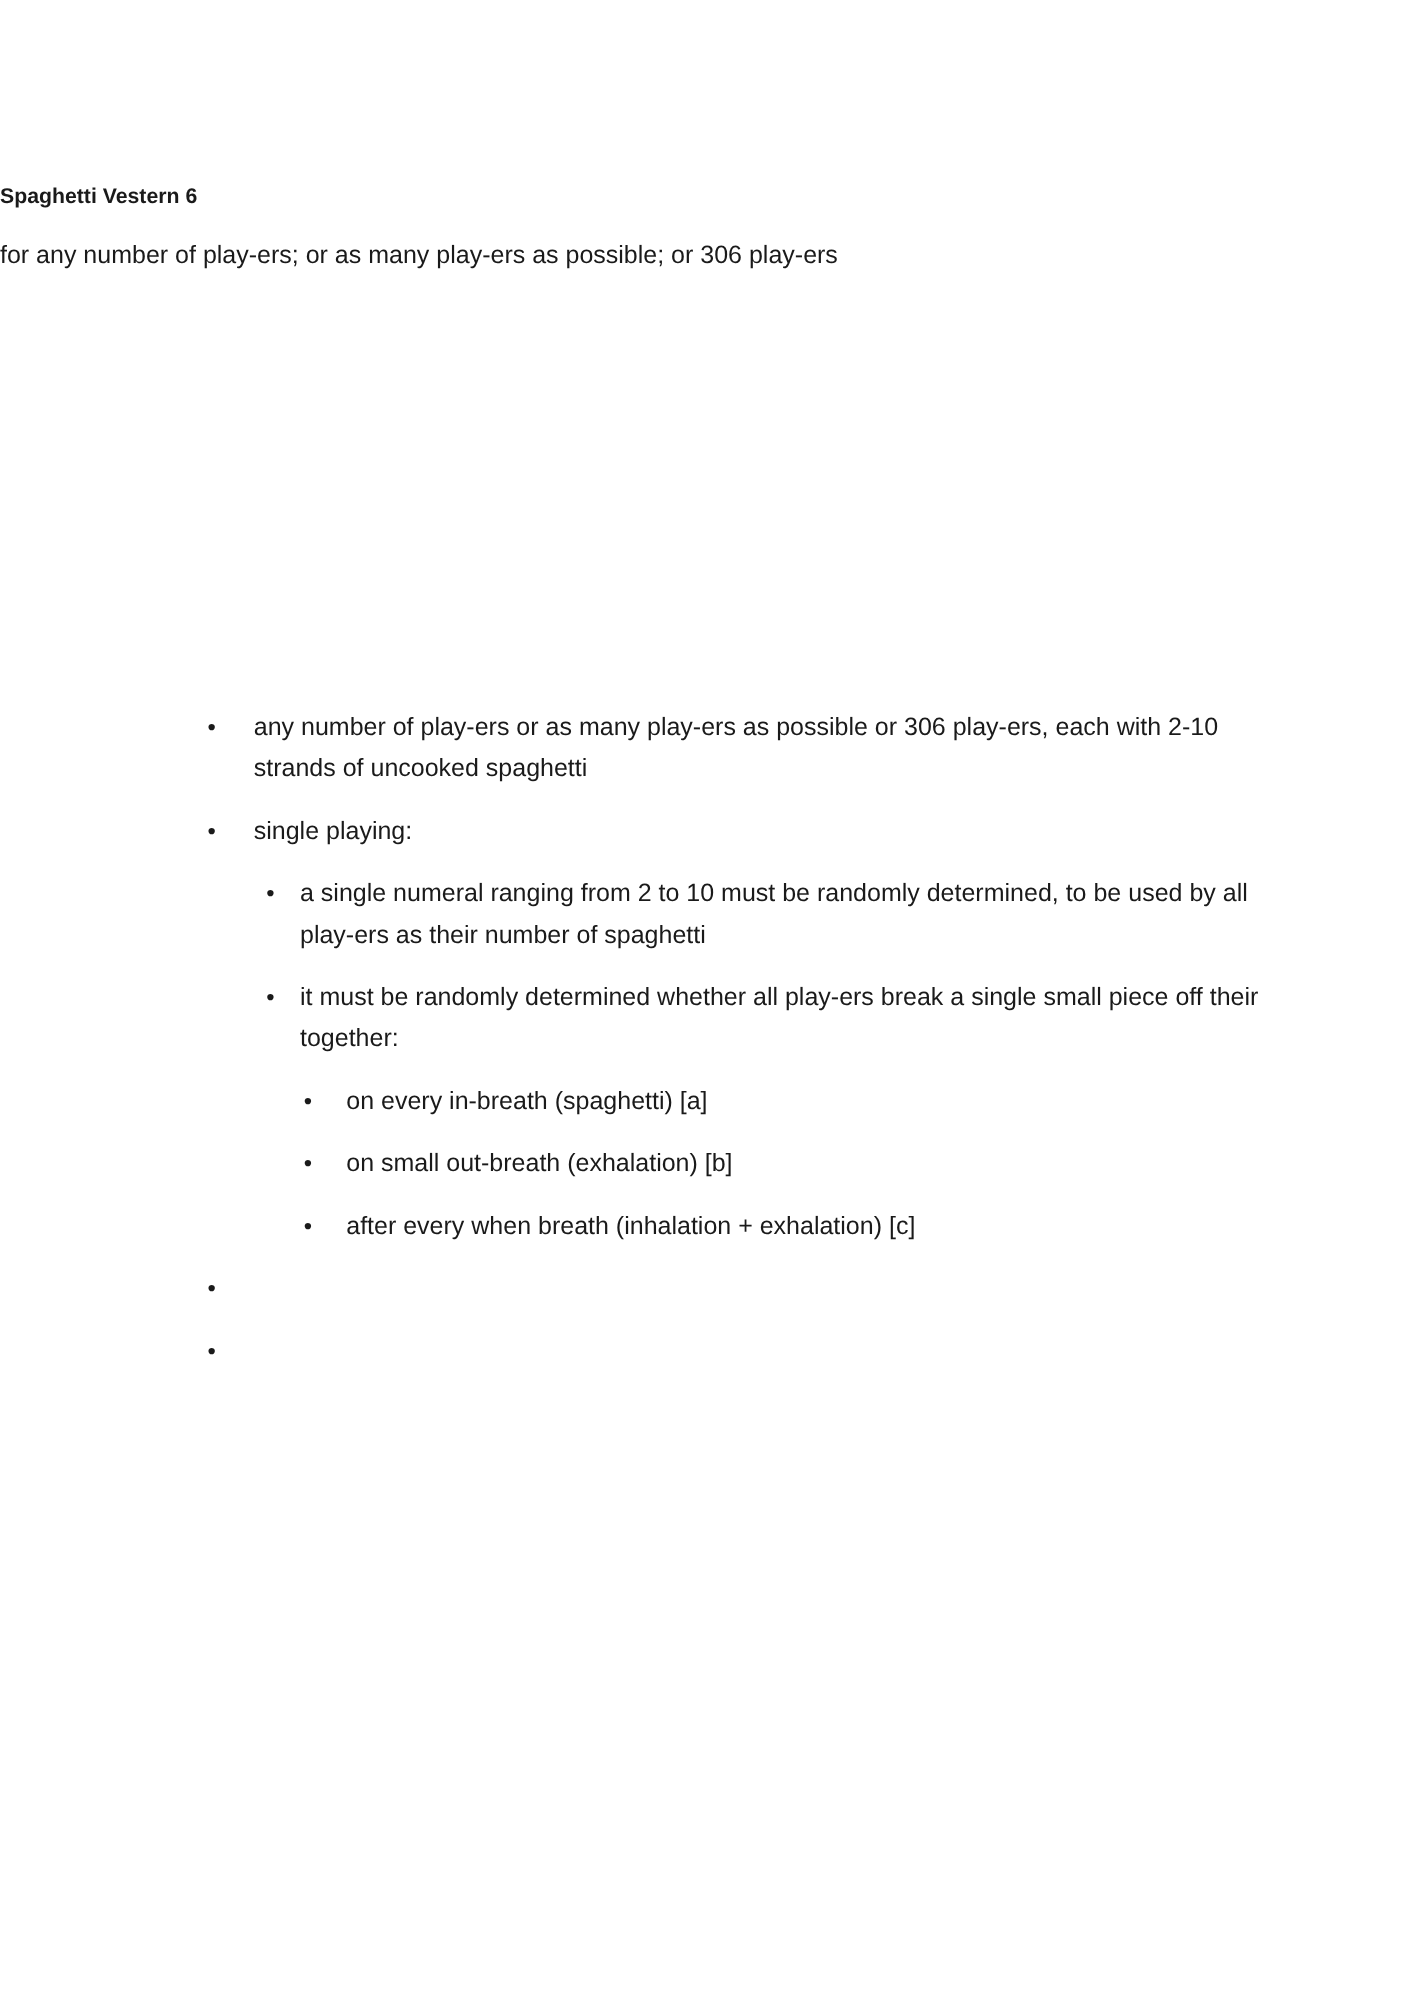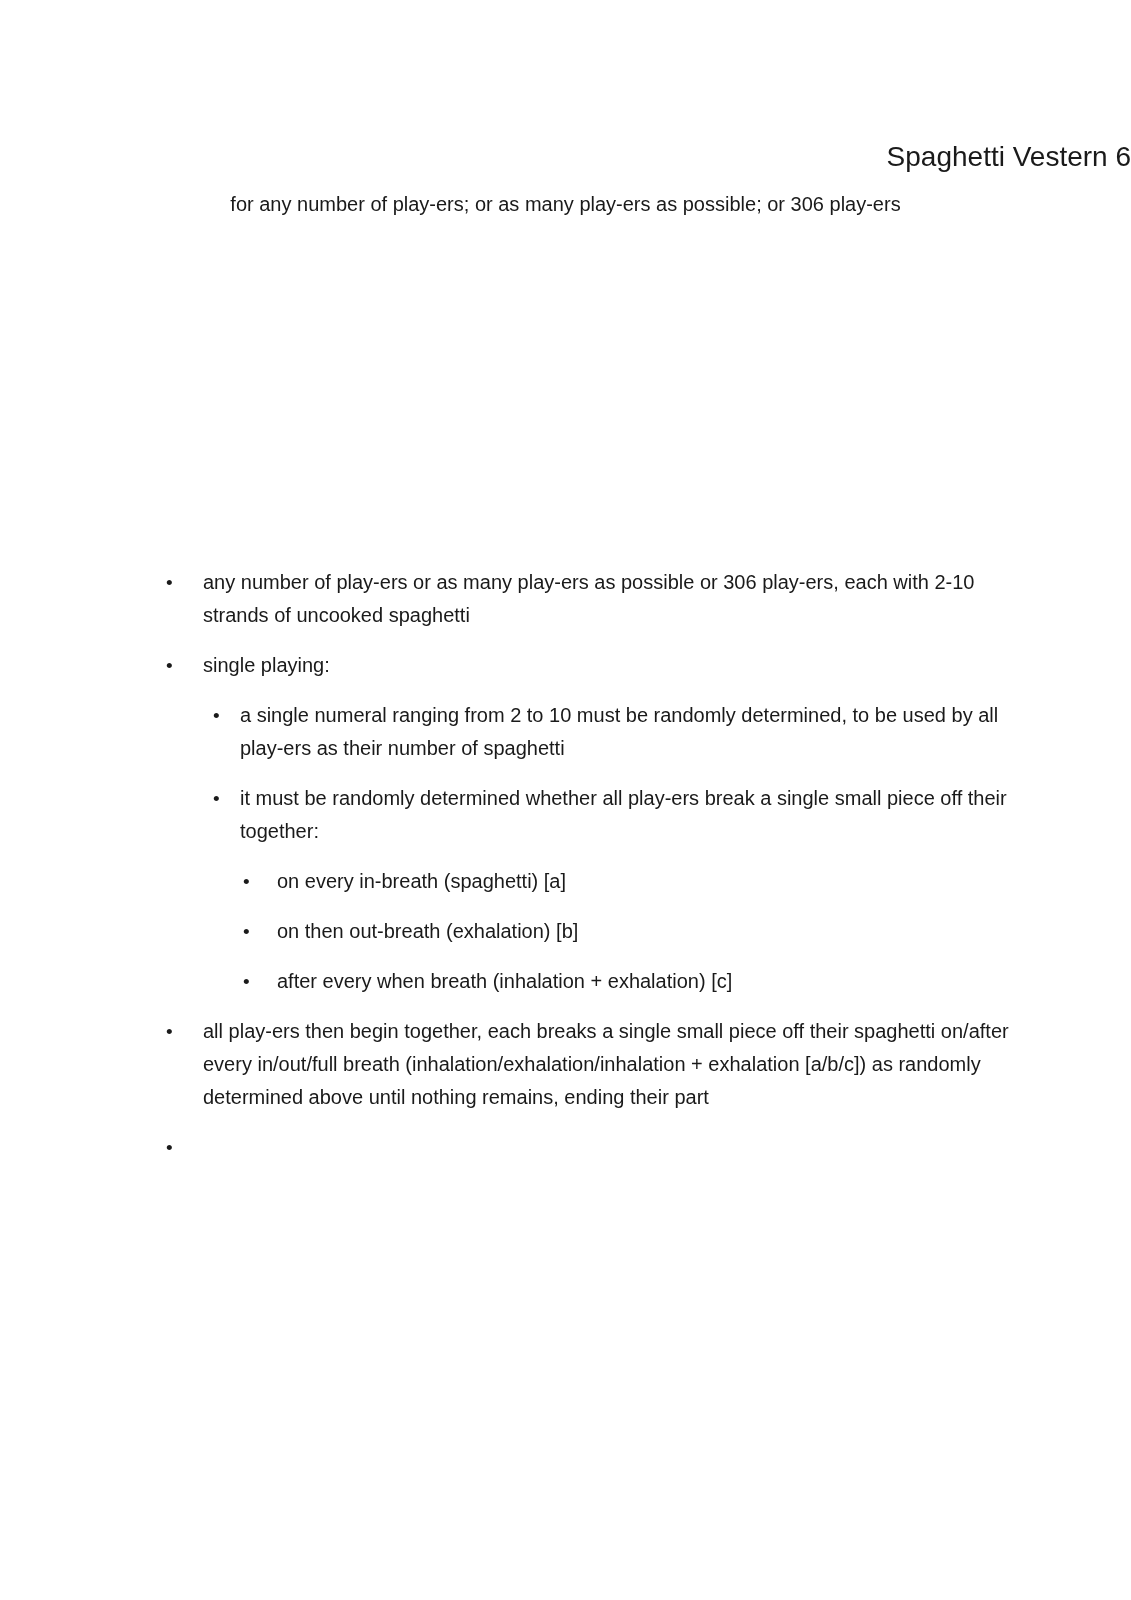--- a/index.html
+++ b/index.html
@@ -14,27 +14,27 @@
     background: #ffffff;
     color: #1a1a1a;
     font-family: "Liberation Sans", sans-serif;
     font-size: 20px;
     line-height: 33px;
     overflow: hidden;
     box-sizing: border-box;
     padding-top: 140px;
   }
   .doc-title {
-    text-align: right;
-    font-weight: normal;
+    text-align: left;
+    font-weight: bold;
     margin: 0 0 15px 0;
-    font-size: 28px;
+    font-size: 17px;
   }
   .doc-subtitle {
-    text-align: center;
+    text-align: left;
     margin: 0;
   }
   .bullet-list {
     margin-top: 345px;
   }
   .row {
     display: flex;
     margin: 0 0 17px 0;
   }
   .glyph {
@@ -86,33 +86,30 @@
 together:</div>
     </div>
 
     <div class="row lvl3">
       <span class="glyph">•</span>
       <div class="text">on every in-breath (spaghetti) [a]</div>
     </div>
 
     <div class="row lvl3">
       <span class="glyph">•</span>
-      <div class="text">on then out-breath (exhalation) [b]</div>
+      <div class="text">on small out-breath (exhalation) [b]</div>
     </div>
 
     <div class="row lvl3">
       <span class="glyph">•</span>
       <div class="text">after every when breath (inhalation + exhalation) [c]</div>
     </div>
 
     <div class="row lvl1">
       <span class="glyph">•</span>
-      <div class="text">all play-ers then begin together, each breaks a single small piece off their spaghetti on/after
-every in/out/full breath (inhalation/exhalation/inhalation + exhalation [a/b/c]) as randomly
-determined above until nothing remains, ending their part</div>
     </div>
 
     <div class="row lvl1">
       <span class="glyph">•</span>
     </div>
 
   </div>
 
 </div>
 

